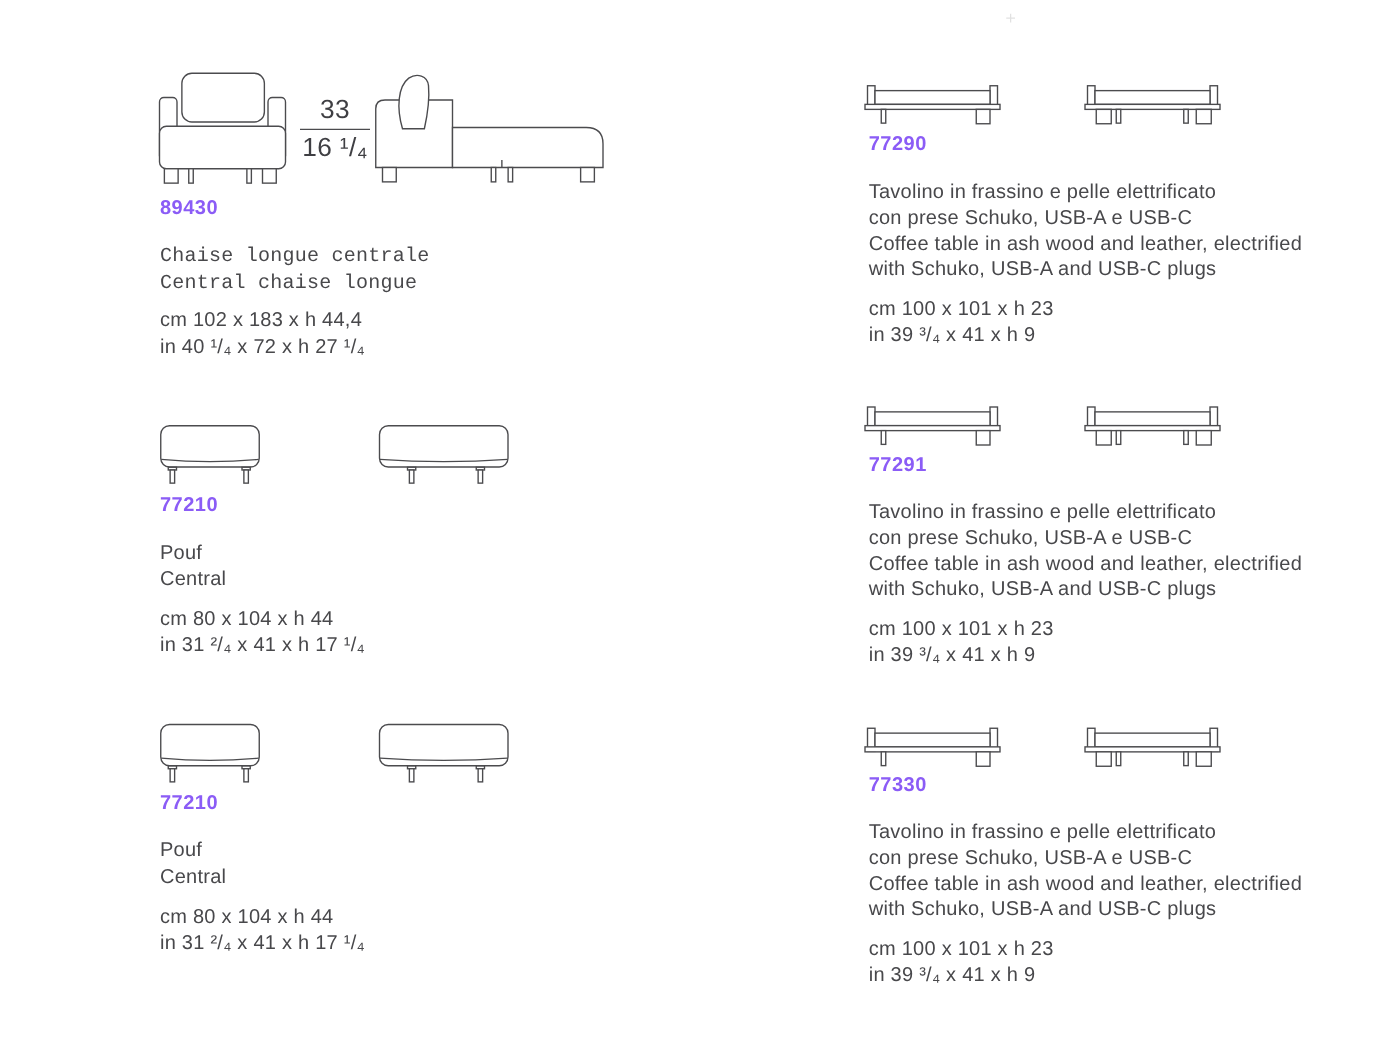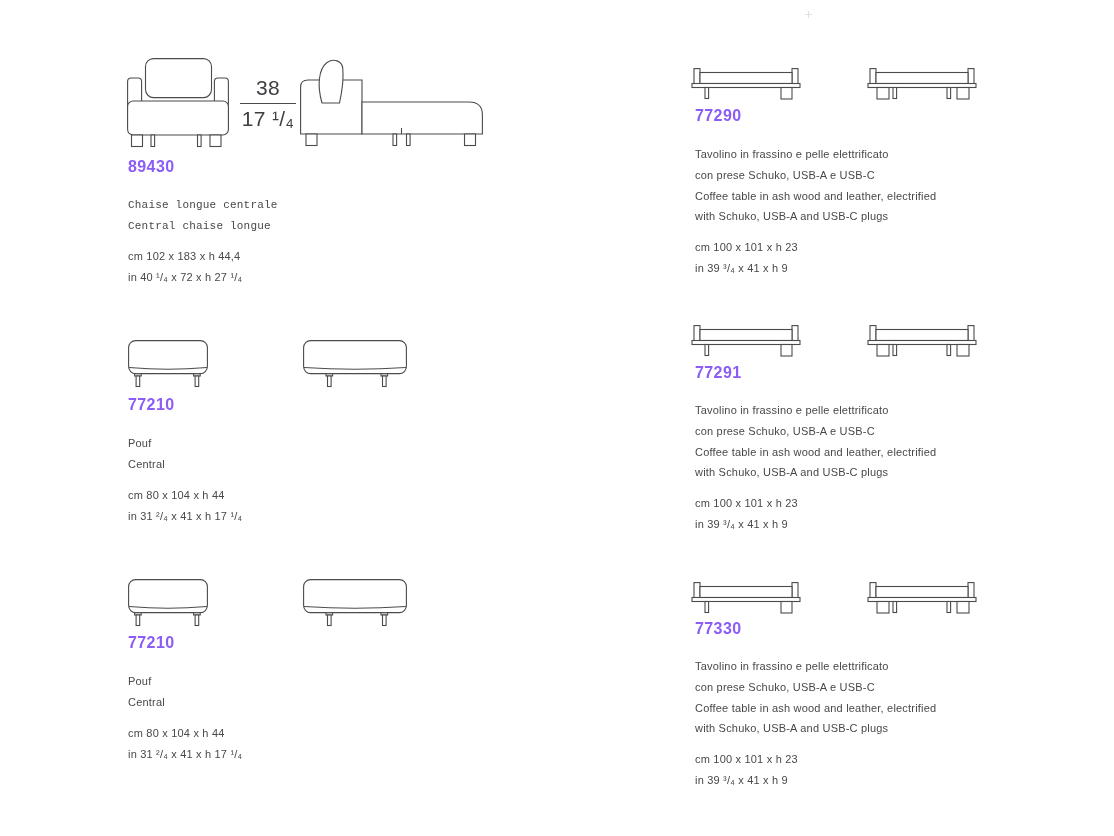--- a/index.html
+++ b/index.html
@@ -6,21 +6,21 @@
   body{
     width:1114px;height:836px;position:relative;background:#ffffff;
     font-family:"Liberation Sans","DejaVu Sans",sans-serif;
     color:#48484b;overflow:hidden;
   }
   .abs{position:absolute;}
   .code{
     font-size:16px;font-weight:bold;color:#8b5cf6;letter-spacing:.4px;
   }
   .txtline{
-    font-size:11px;line-height:20.8px;color:#48484b;letter-spacing:.2px;
+    font-size:16px;line-height:20.8px;color:#48484b;letter-spacing:.2px;
     white-space:nowrap;
   }
   .dimblock .txtline{line-height:21px;}
   
   svg{display:block;overflow:visible;}
   .draw{stroke:#4b4b4e;stroke-width:1.1;fill:#ffffff;}
   .draw-open{stroke:#4b4b4e;stroke-width:1.1;fill:none;}
   
   .dim-ann{width:60px;text-align:center;}
   .dim-ann .val{font-size:21px;color:#3f3f43;letter-spacing:.3px;}
@@ -45,23 +45,23 @@
     <rect class="draw" x="0.6" y="20" width="14" height="50" rx="3.5"></rect>
     <rect class="draw" x="87.4" y="20" width="14" height="50" rx="3.5"></rect>
     <rect class="draw" x="0.6" y="43" width="100.8" height="34" rx="5.5"></rect>
     <rect class="draw" x="4.5" y="77" width="11" height="11.5"></rect>
     <rect class="draw" x="24" y="77" width="3.6" height="11.5"></rect>
     <rect class="draw" x="70.5" y="77" width="3.6" height="11.5"></rect>
     <rect class="draw" x="83" y="77" width="11" height="11.5"></rect>
   </svg>
 
   <div class="abs dim-ann" style="left:238px;top:76px;">
-    <div class="val">38</div>
+    <div class="val">33</div>
     <div class="rule"></div>
-    <div class="val">17 ¹/₄</div>
+    <div class="val">16 ¹/₄</div>
   </div>
 
   <svg class="abs" style="left:300px;top:60px;" width="183" height="87" viewBox="0 0 183 87">
     <path class="draw" d="M 8 20 H 62 V 74 H 0.6 V 27 Q 0.6 20 8 20 Z"></path>
     <path class="draw" d="M 22 43 C 17 26 18.5 9 27 2.5 C 33.5 -1.8 42 0.5 42.8 8.5 C 44 22 41.5 34 39.5 43 Z"></path>
     <path class="draw" d="M 62 42 H 169 Q 182.4 42 182.4 55 V 74 H 62 Z"></path>
     <line class="draw-open" x1="101.5" y1="68" x2="101.5" y2="74"></line>
     <rect class="draw" x="6" y="74" width="11" height="11.5"></rect>
     <rect class="draw" x="93" y="74" width="3.6" height="11.5"></rect>
     <rect class="draw" x="106.5" y="74" width="3.6" height="11.5"></rect>

